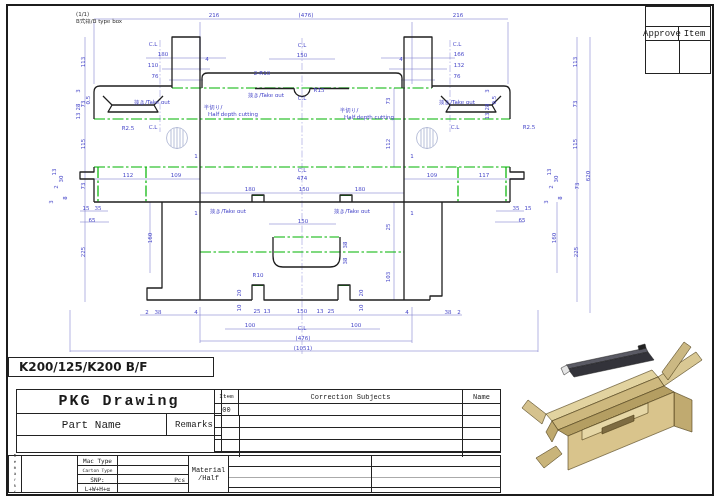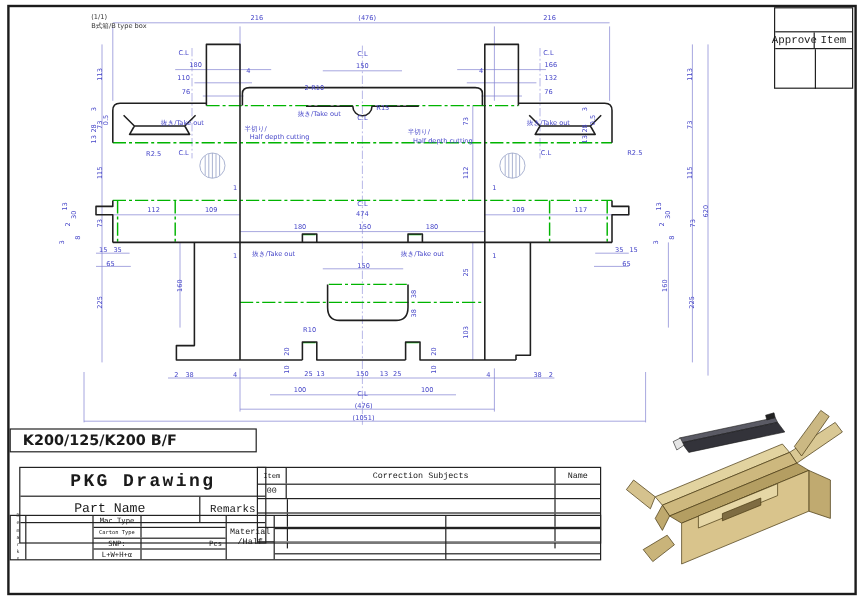--- a/index.html
+++ b/index.html
@@ -262,21 +262,21 @@
         <div class="br" style="flex:1;"></div>
         <div style="width:37px;"></div>
     </div>
     <div style="display:flex;height:5px;">
       <div class="br" style="width:24px;"></div>
         <div class="br" style="flex:1;"></div>
         <div style="width:37px;"></div>
     </div>
   </div>
 
-  <div class="ov" style="left:8px;top:429px;width:493px;height:38px;display:flex;justify-content:space-between;">
+  <div class="ov" style="left:8px;top:455px;width:493px;height:38px;display:flex;justify-content:space-between;">
     <div class="remarks br" style="width:12px;">Remarks</div>
     <div class="br" style="width:55px;"></div>
     <div style="width:110px;border-right:1px solid #222;display:flex;flex-direction:column;">
       <div class="specrow bb" style="height:10px;">
         <div class="speclabel xxs" style="width:40px;">Mac Type</div>
         <div class="specval"></div>
       </div>
       <div class="specrow bb" style="height:10px;">
         <div class="speclabel" style="width:40px;font-size:4.5px;">Carton Type</div>
         <div class="specval"></div>

